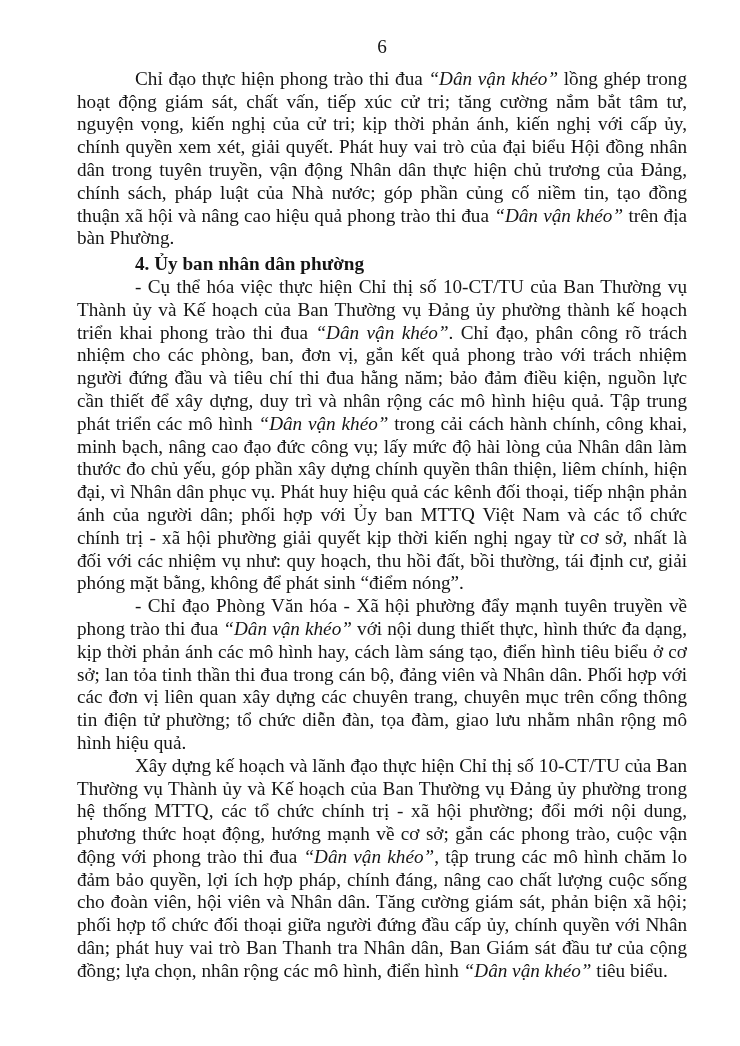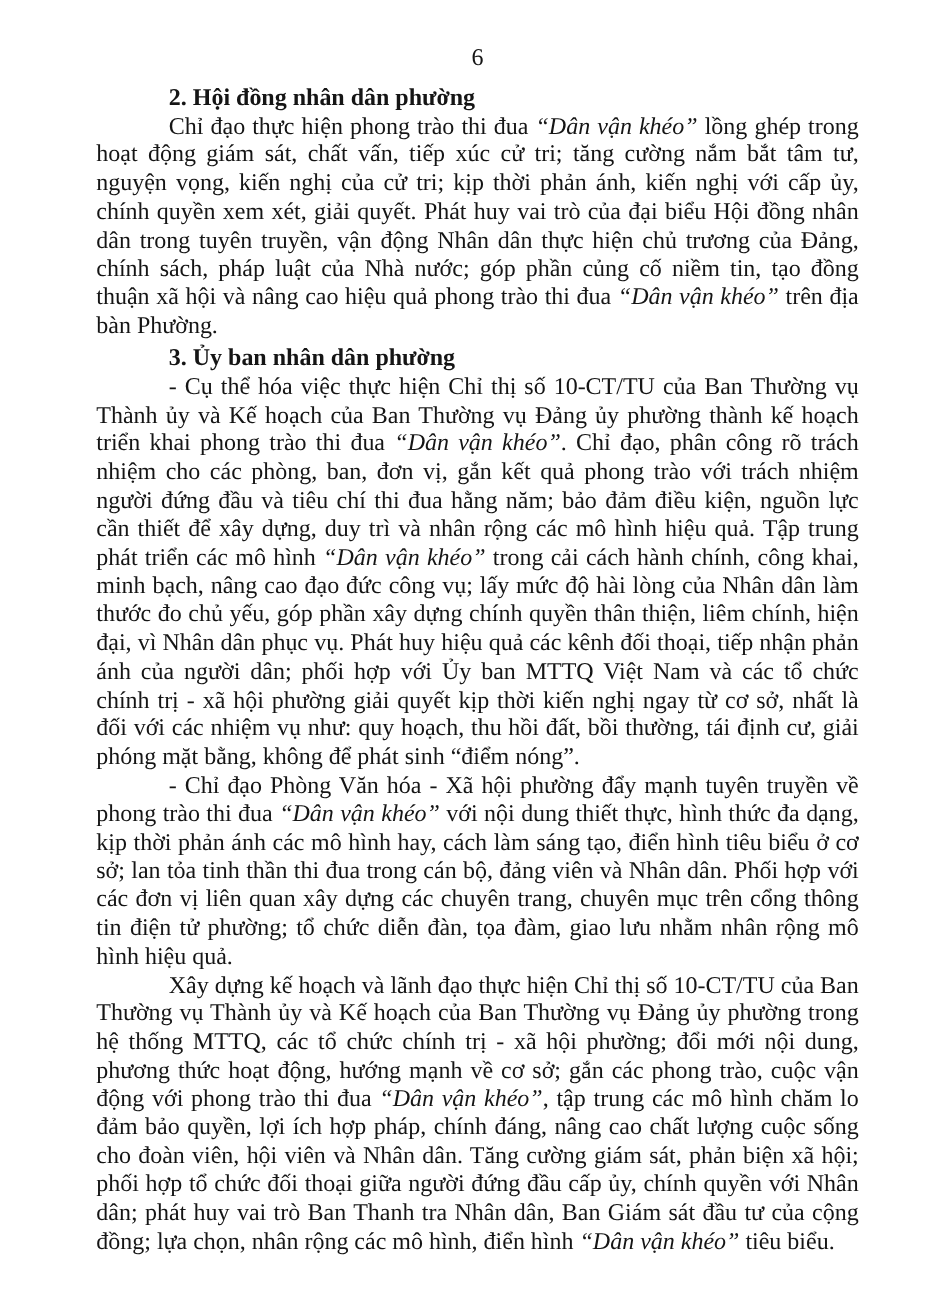--- a/index.html
+++ b/index.html
@@ -42,25 +42,24 @@
     font-style: italic;
   }
 </style>
 </head>
 <body>
 
 <div class="page">
   <div class="page-num">6</div>
 
   <div class="doc">
-    <h3>2. Hội đồng nhân dân phường</h3>
 
     <p>Chỉ đạo thực hiện phong trào thi đua <em>“Dân vận khéo”</em> lồng ghép trong hoạt động giám sát, chất vấn, tiếp xúc cử tri; tăng cường nắm bắt tâm tư, nguyện vọng, kiến nghị của cử tri; kịp thời phản ánh, kiến nghị với cấp ủy, chính quyền xem xét, giải quyết. Phát huy vai trò của đại biểu Hội đồng nhân dân trong tuyên truyền, vận động Nhân dân thực hiện chủ trương của Đảng, chính sách, pháp luật của Nhà nước; góp phần củng cố niềm tin, tạo đồng thuận xã hội và nâng cao hiệu quả phong trào thi đua <em>“Dân vận khéo”</em> trên địa bàn Phường.</p>
 
-    <h3>3. Ủy ban nhân dân phường</h3>
+    <h3>4. Ủy ban nhân dân phường</h3>
 
     <p>- Cụ thể hóa việc thực hiện Chỉ thị số 10-CT/TU của Ban Thường vụ Thành ủy và Kế hoạch của Ban Thường vụ Đảng ủy phường thành kế hoạch triển khai phong trào thi đua <em>“Dân vận khéo”</em>. Chỉ đạo, phân công rõ trách nhiệm cho các phòng, ban, đơn vị, gắn kết quả phong trào với trách nhiệm người đứng đầu và tiêu chí thi đua hằng năm; bảo đảm điều kiện, nguồn lực cần thiết để xây dựng, duy trì và nhân rộng các mô hình hiệu quả. Tập trung phát triển các mô hình <em>“Dân vận khéo”</em> trong cải cách hành chính, công khai, minh bạch, nâng cao đạo đức công vụ; lấy mức độ hài lòng của Nhân dân làm thước đo chủ yếu, góp phần xây dựng chính quyền thân thiện, liêm chính, hiện đại, vì Nhân dân phục vụ. Phát huy hiệu quả các kênh đối thoại, tiếp nhận phản ánh của người dân; phối hợp với Ủy ban MTTQ Việt Nam và các tổ chức chính trị - xã hội phường giải quyết kịp thời kiến nghị ngay từ cơ sở, nhất là đối với các nhiệm vụ như: quy hoạch, thu hồi đất, bồi thường, tái định cư, giải phóng mặt bằng, không để phát sinh “điểm nóng”.</p>
 
     <p>- Chỉ đạo Phòng Văn hóa - Xã hội phường đẩy mạnh tuyên truyền về phong trào thi đua <em>“Dân vận khéo”</em> với nội dung thiết thực, hình thức đa dạng, kịp thời phản ánh các mô hình hay, cách làm sáng tạo, điển hình tiêu biểu ở cơ sở; lan tỏa tinh thần thi đua trong cán bộ, đảng viên và Nhân dân. Phối hợp với các đơn vị liên quan xây dựng các chuyên trang, chuyên mục trên cổng thông tin điện tử phường; tổ chức diễn đàn, tọa đàm, giao lưu nhằm nhân rộng mô hình hiệu quả.</p>
 
 
     <p>Xây dựng kế hoạch và lãnh đạo thực hiện Chỉ thị số 10-CT/TU của Ban Thường vụ Thành ủy và Kế hoạch của Ban Thường vụ Đảng ủy phường trong hệ thống MTTQ, các tổ chức chính trị - xã hội phường; đổi mới nội dung, phương thức hoạt động, hướng mạnh về cơ sở; gắn các phong trào, cuộc vận động với phong trào thi đua <em>“Dân vận khéo”</em>, tập trung các mô hình chăm lo đảm bảo quyền, lợi ích hợp pháp, chính đáng, nâng cao chất lượng cuộc sống cho đoàn viên, hội viên và Nhân dân. Tăng cường giám sát, phản biện xã hội; phối hợp tổ chức đối thoại giữa người đứng đầu cấp ủy, chính quyền với Nhân dân; phát huy vai trò Ban Thanh tra Nhân dân, Ban Giám sát đầu tư của cộng đồng; lựa chọn, nhân rộng các mô hình, điển hình <em>“Dân vận khéo”</em> tiêu biểu.</p>
   </div>
 </div>
 

